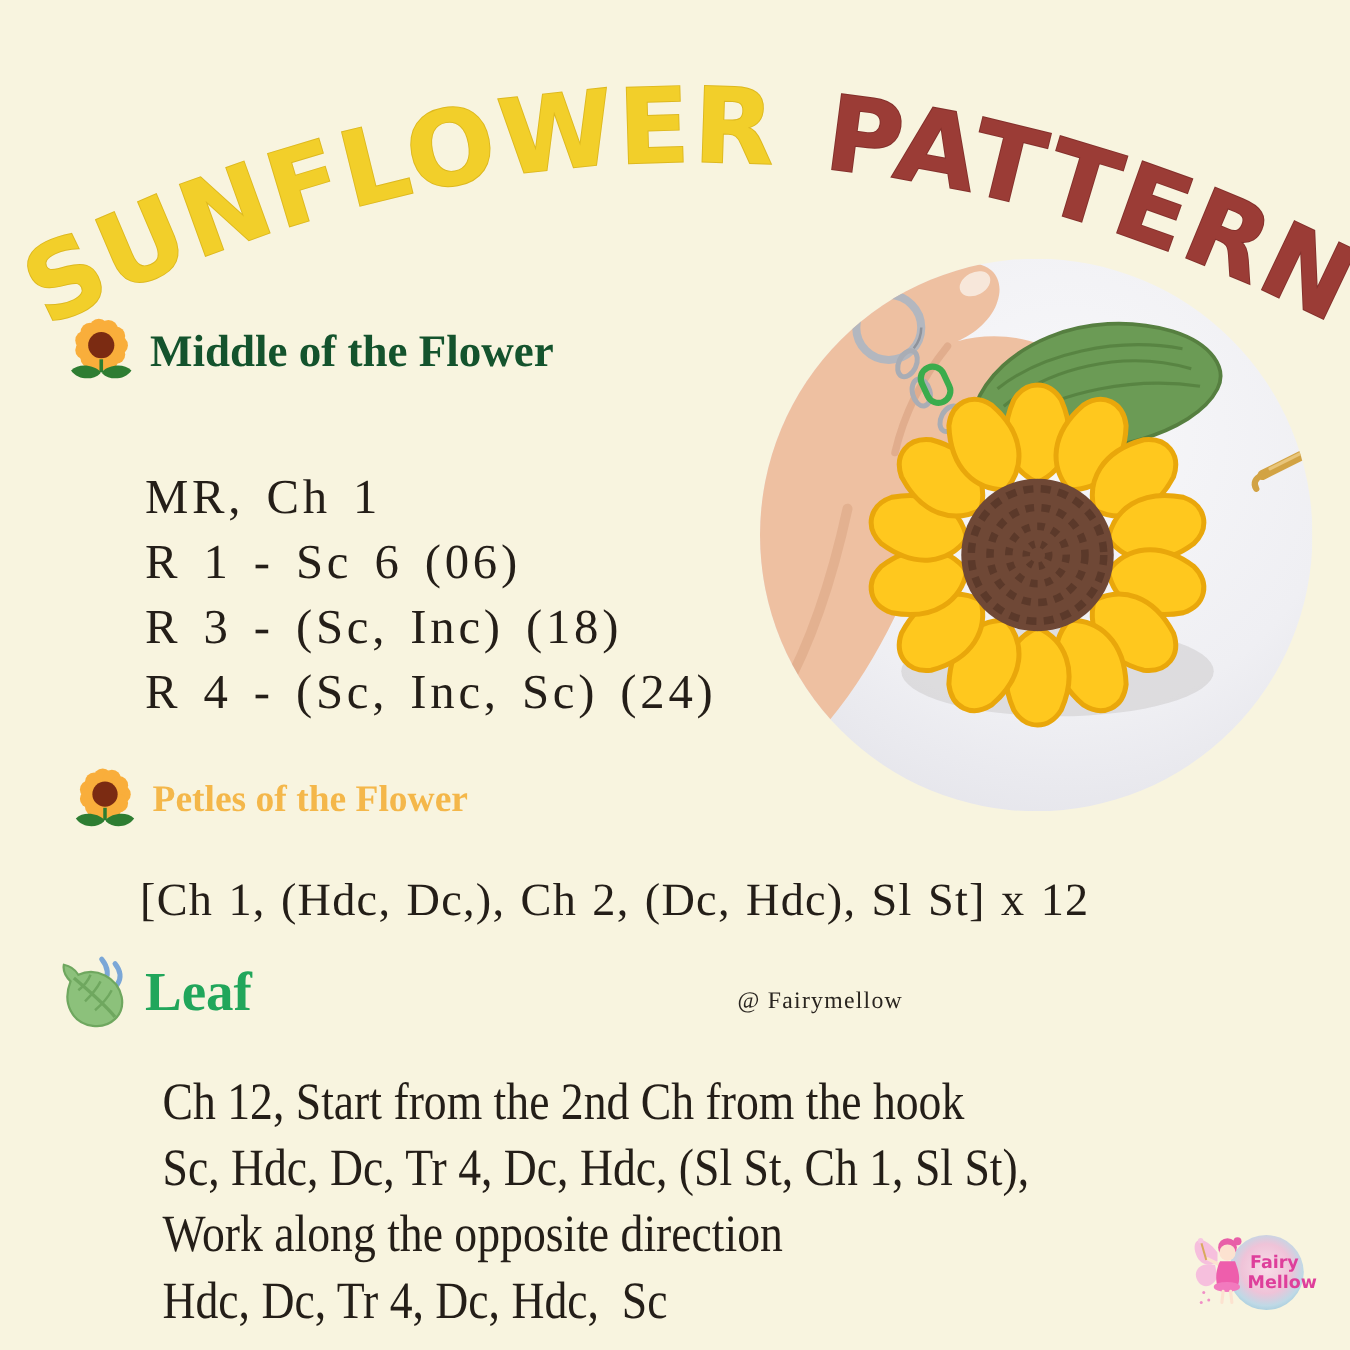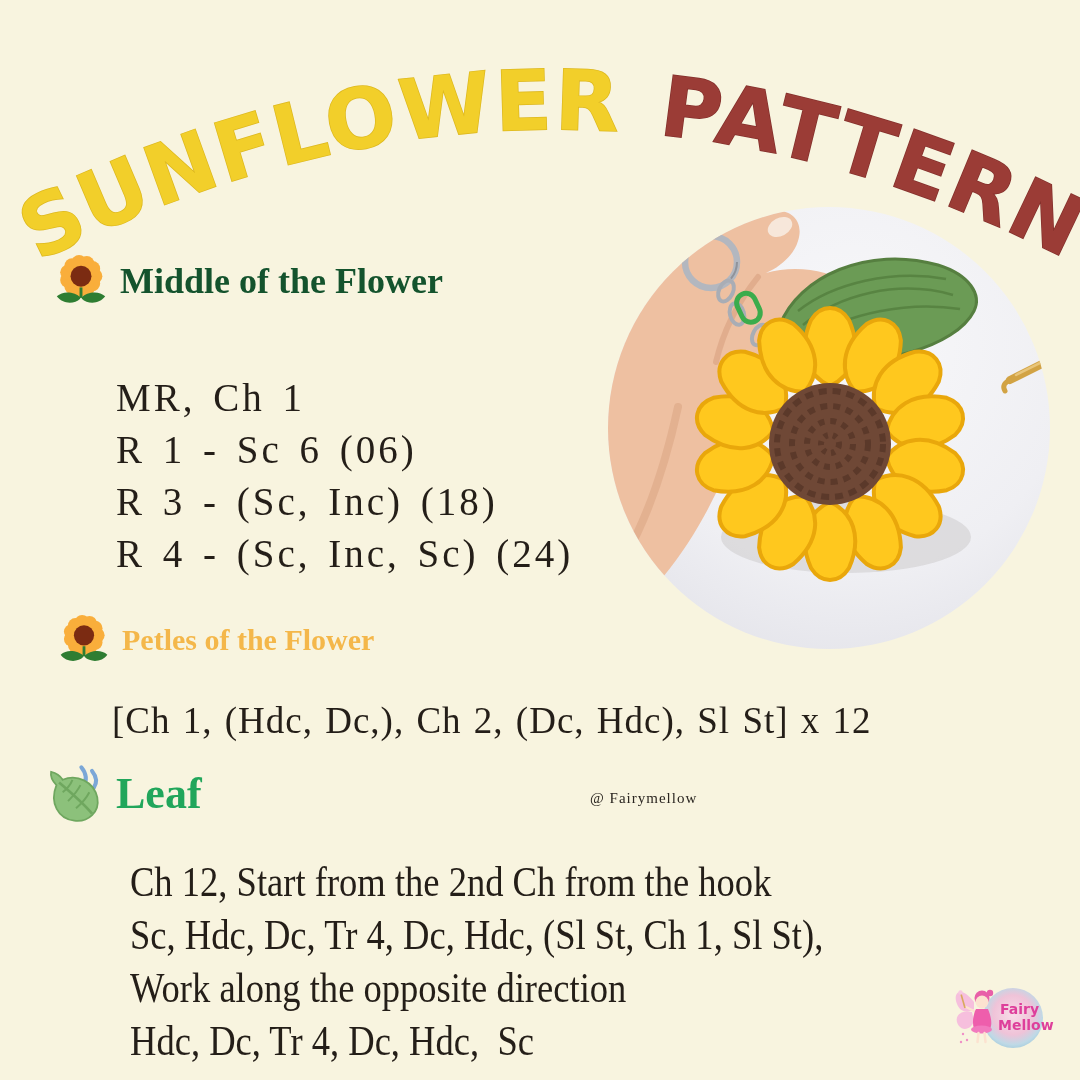--- a/index.html
+++ b/index.html
@@ -34,21 +34,21 @@
   
   .body-block{position:absolute; color:#241E18;}
   .line{white-space:pre;}
   .middle-block{left:116px; top:336px; font-size:39px; letter-spacing:3px; word-spacing:5px;margin-top:36px;}
   .middle-block .line{line-height:52px;}
   .petals-block{left:112px; top:698px; font-size:37px; letter-spacing:1px; word-spacing:2px;}
   .petals-block .line{line-height:46px;font-family:Liberation Serif, serif;}
   .leaf-block{left:130px; top:856px; font-size:42px; transform:scaleX(0.87); transform-origin:0 0;}
   .leaf-block .line{line-height:53px;}
   .watermark{
-    position:absolute; left:590px; top:790px; font-size:15px; color:#2A2520;
+    position:absolute; left:590px; top:790px; font-size:19px; color:#2A2520;
     letter-spacing:1px;
     text-align:center;
   }
   .logo{position:absolute; left:950px; top:978px; width:115px; height:80px;}
   .logo text{font-family:"DejaVu Sans", sans-serif; font-weight:bold; fill:#DE3F9B;}
 </style>
 </head>
 <body>
 
 <div class="canvas">

